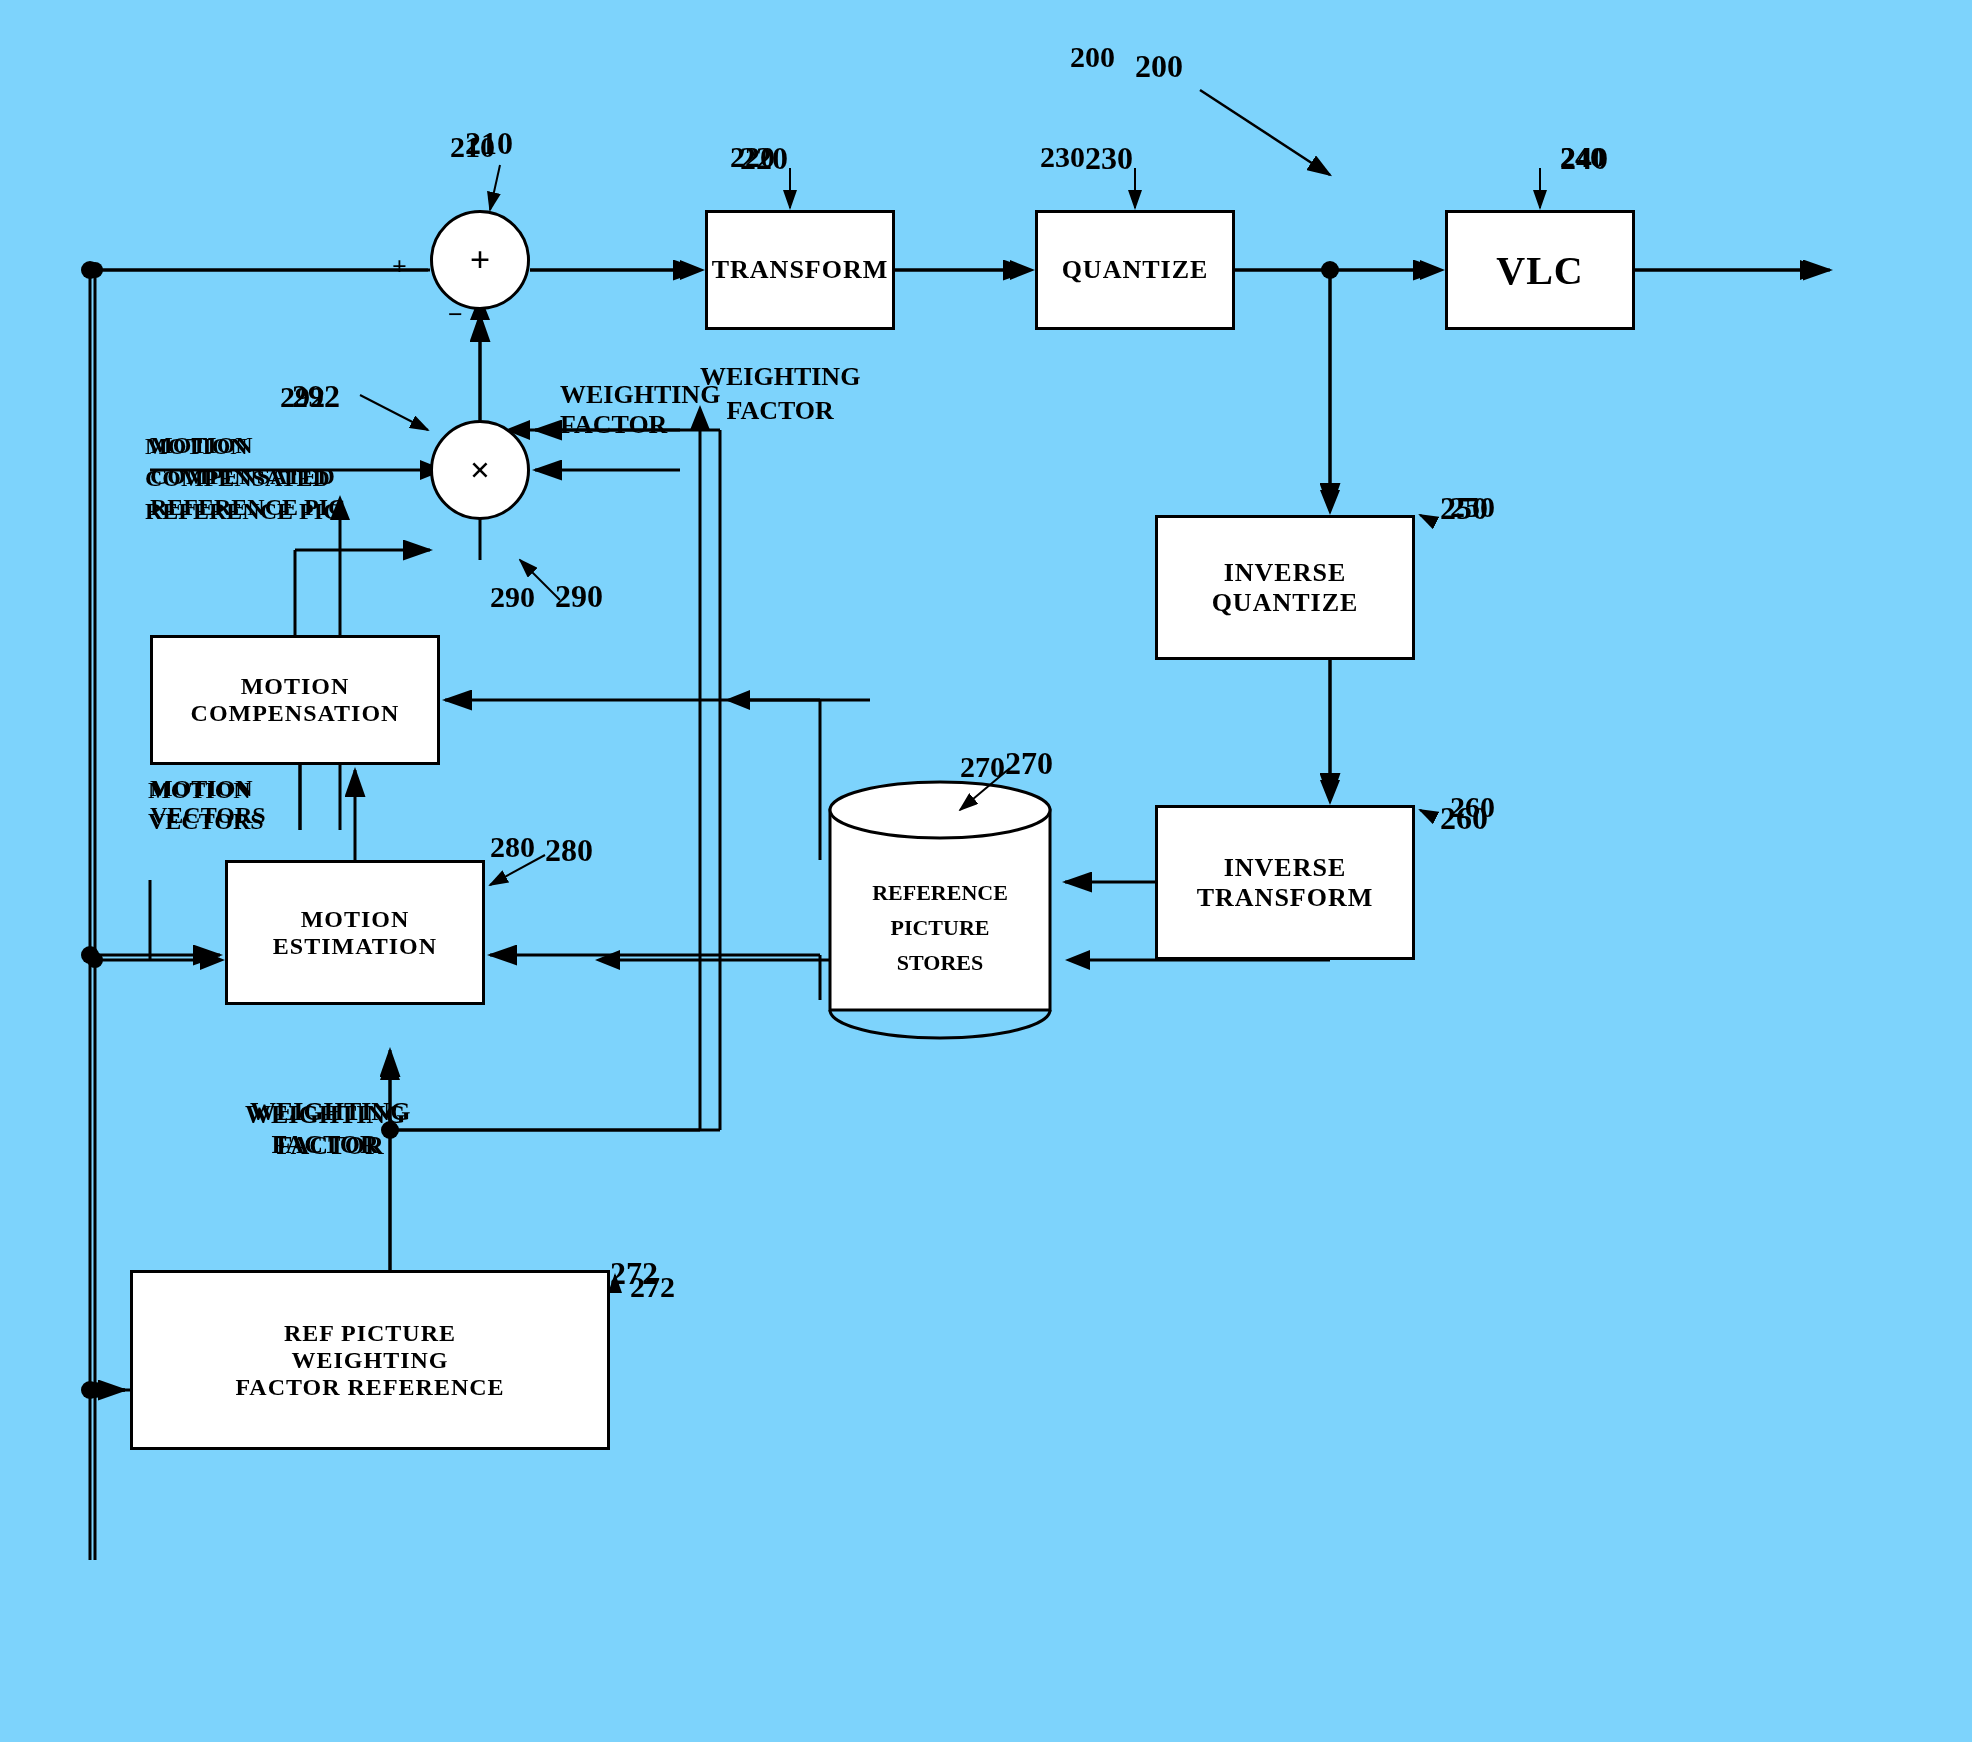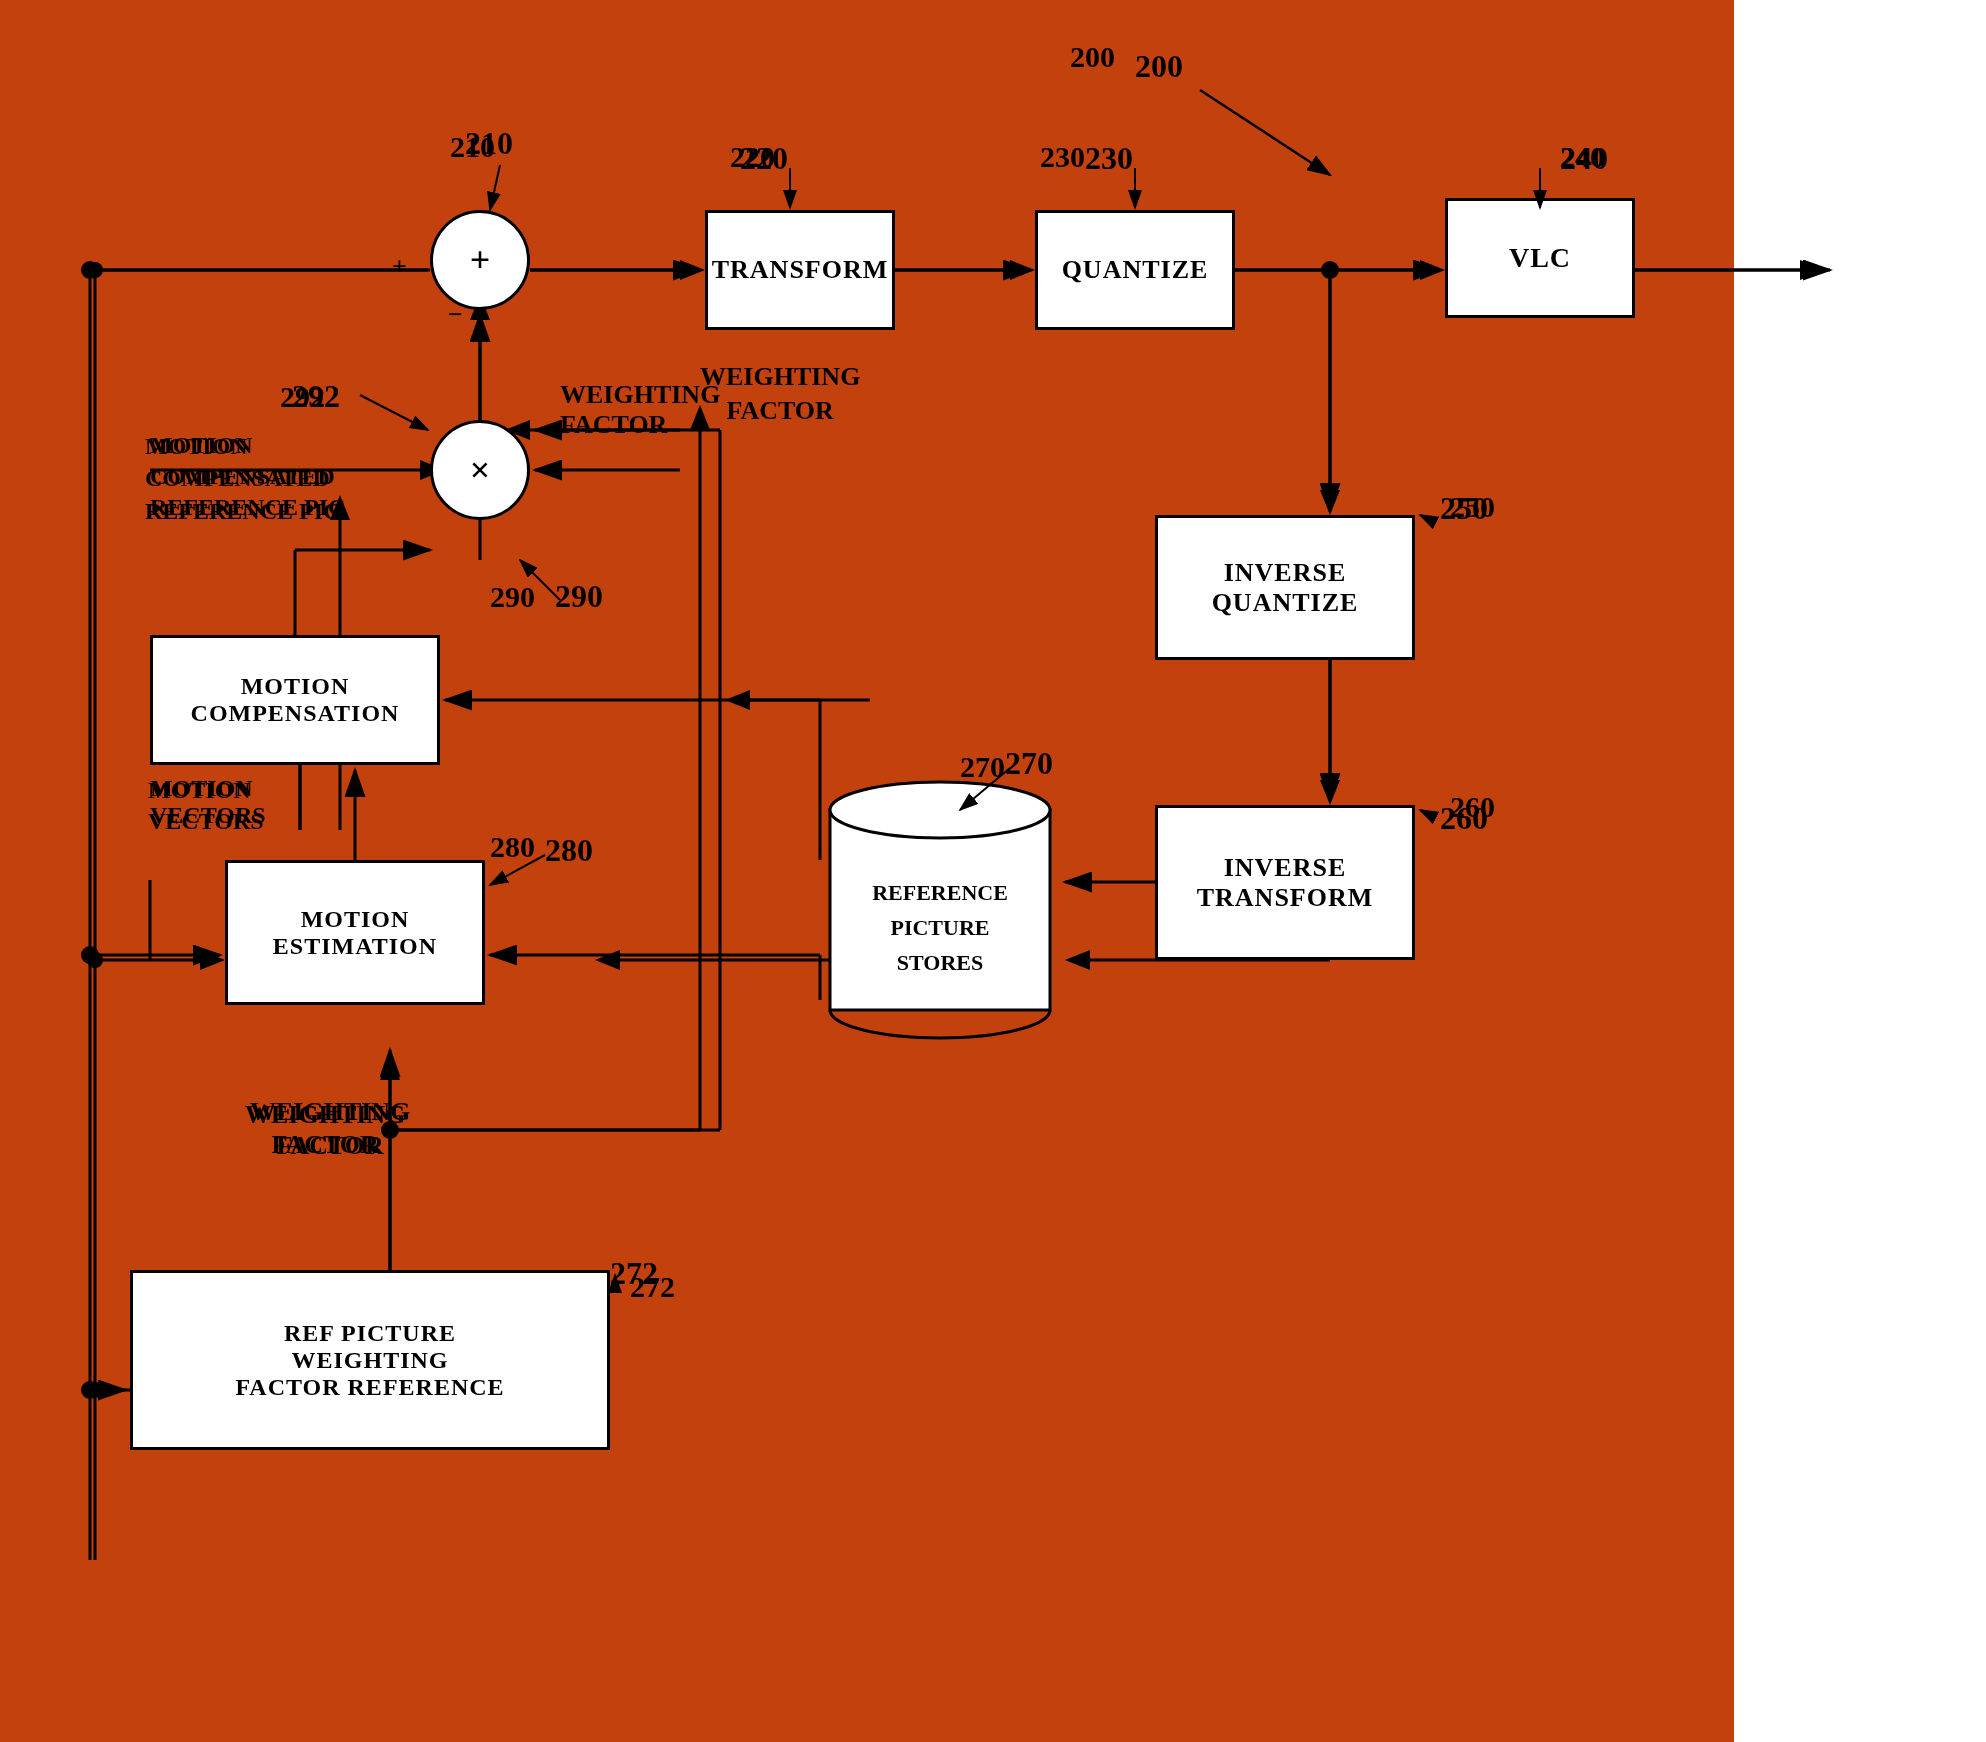--- a/index.html
+++ b/index.html
@@ -7,23 +7,23 @@
       background: #fff;
       width: 1986px;
       height: 1742px;
       overflow: hidden;
       font-family: 'Times New Roman', Times, serif;
       position: relative;
     }
 
     .diagram-container {
       position: relative;
-      width: 1734px;
+      width: 1972px;
       height: 1742px;
-      background: #c2410c;
+      background: #7dd3fc;
       padding-left: 35px;
     }
 
     
     .diagram-svg {
       position: absolute;
       top: 0;
       left: 0;
       width: 1986px;
       height: 1742px;
@@ -190,21 +190,21 @@
   </div>
 
   <div class="box" style="left:705px; top:210px; width:190px; height:120px; font-size:26px;">
     <span>TRANSFORM</span>
   </div>
 
   <div class="box" style="left:1035px; top:210px; width:200px; height:120px; font-size:26px;">
     <span>QUANTIZE</span>
   </div>
 
-  <div class="box" style="left:1445px; top:198px; width:190px; height:120px; font-size:28px;">
+  <div class="box" style="left:1445px; top:210px; width:190px; height:120px; font-size:40px;">
     <span>VLC</span>
   </div>
 
   <div class="box" style="left:1155px; top:515px; width:260px; height:145px; font-size:26px;">
     <span style="white-space:pre-line;">INVERSE
 QUANTIZE</span>
   </div>
 
   <div class="box" style="left:1155px; top:805px; width:260px; height:155px; font-size:26px;">
     <span style="white-space:pre-line;">INVERSE

